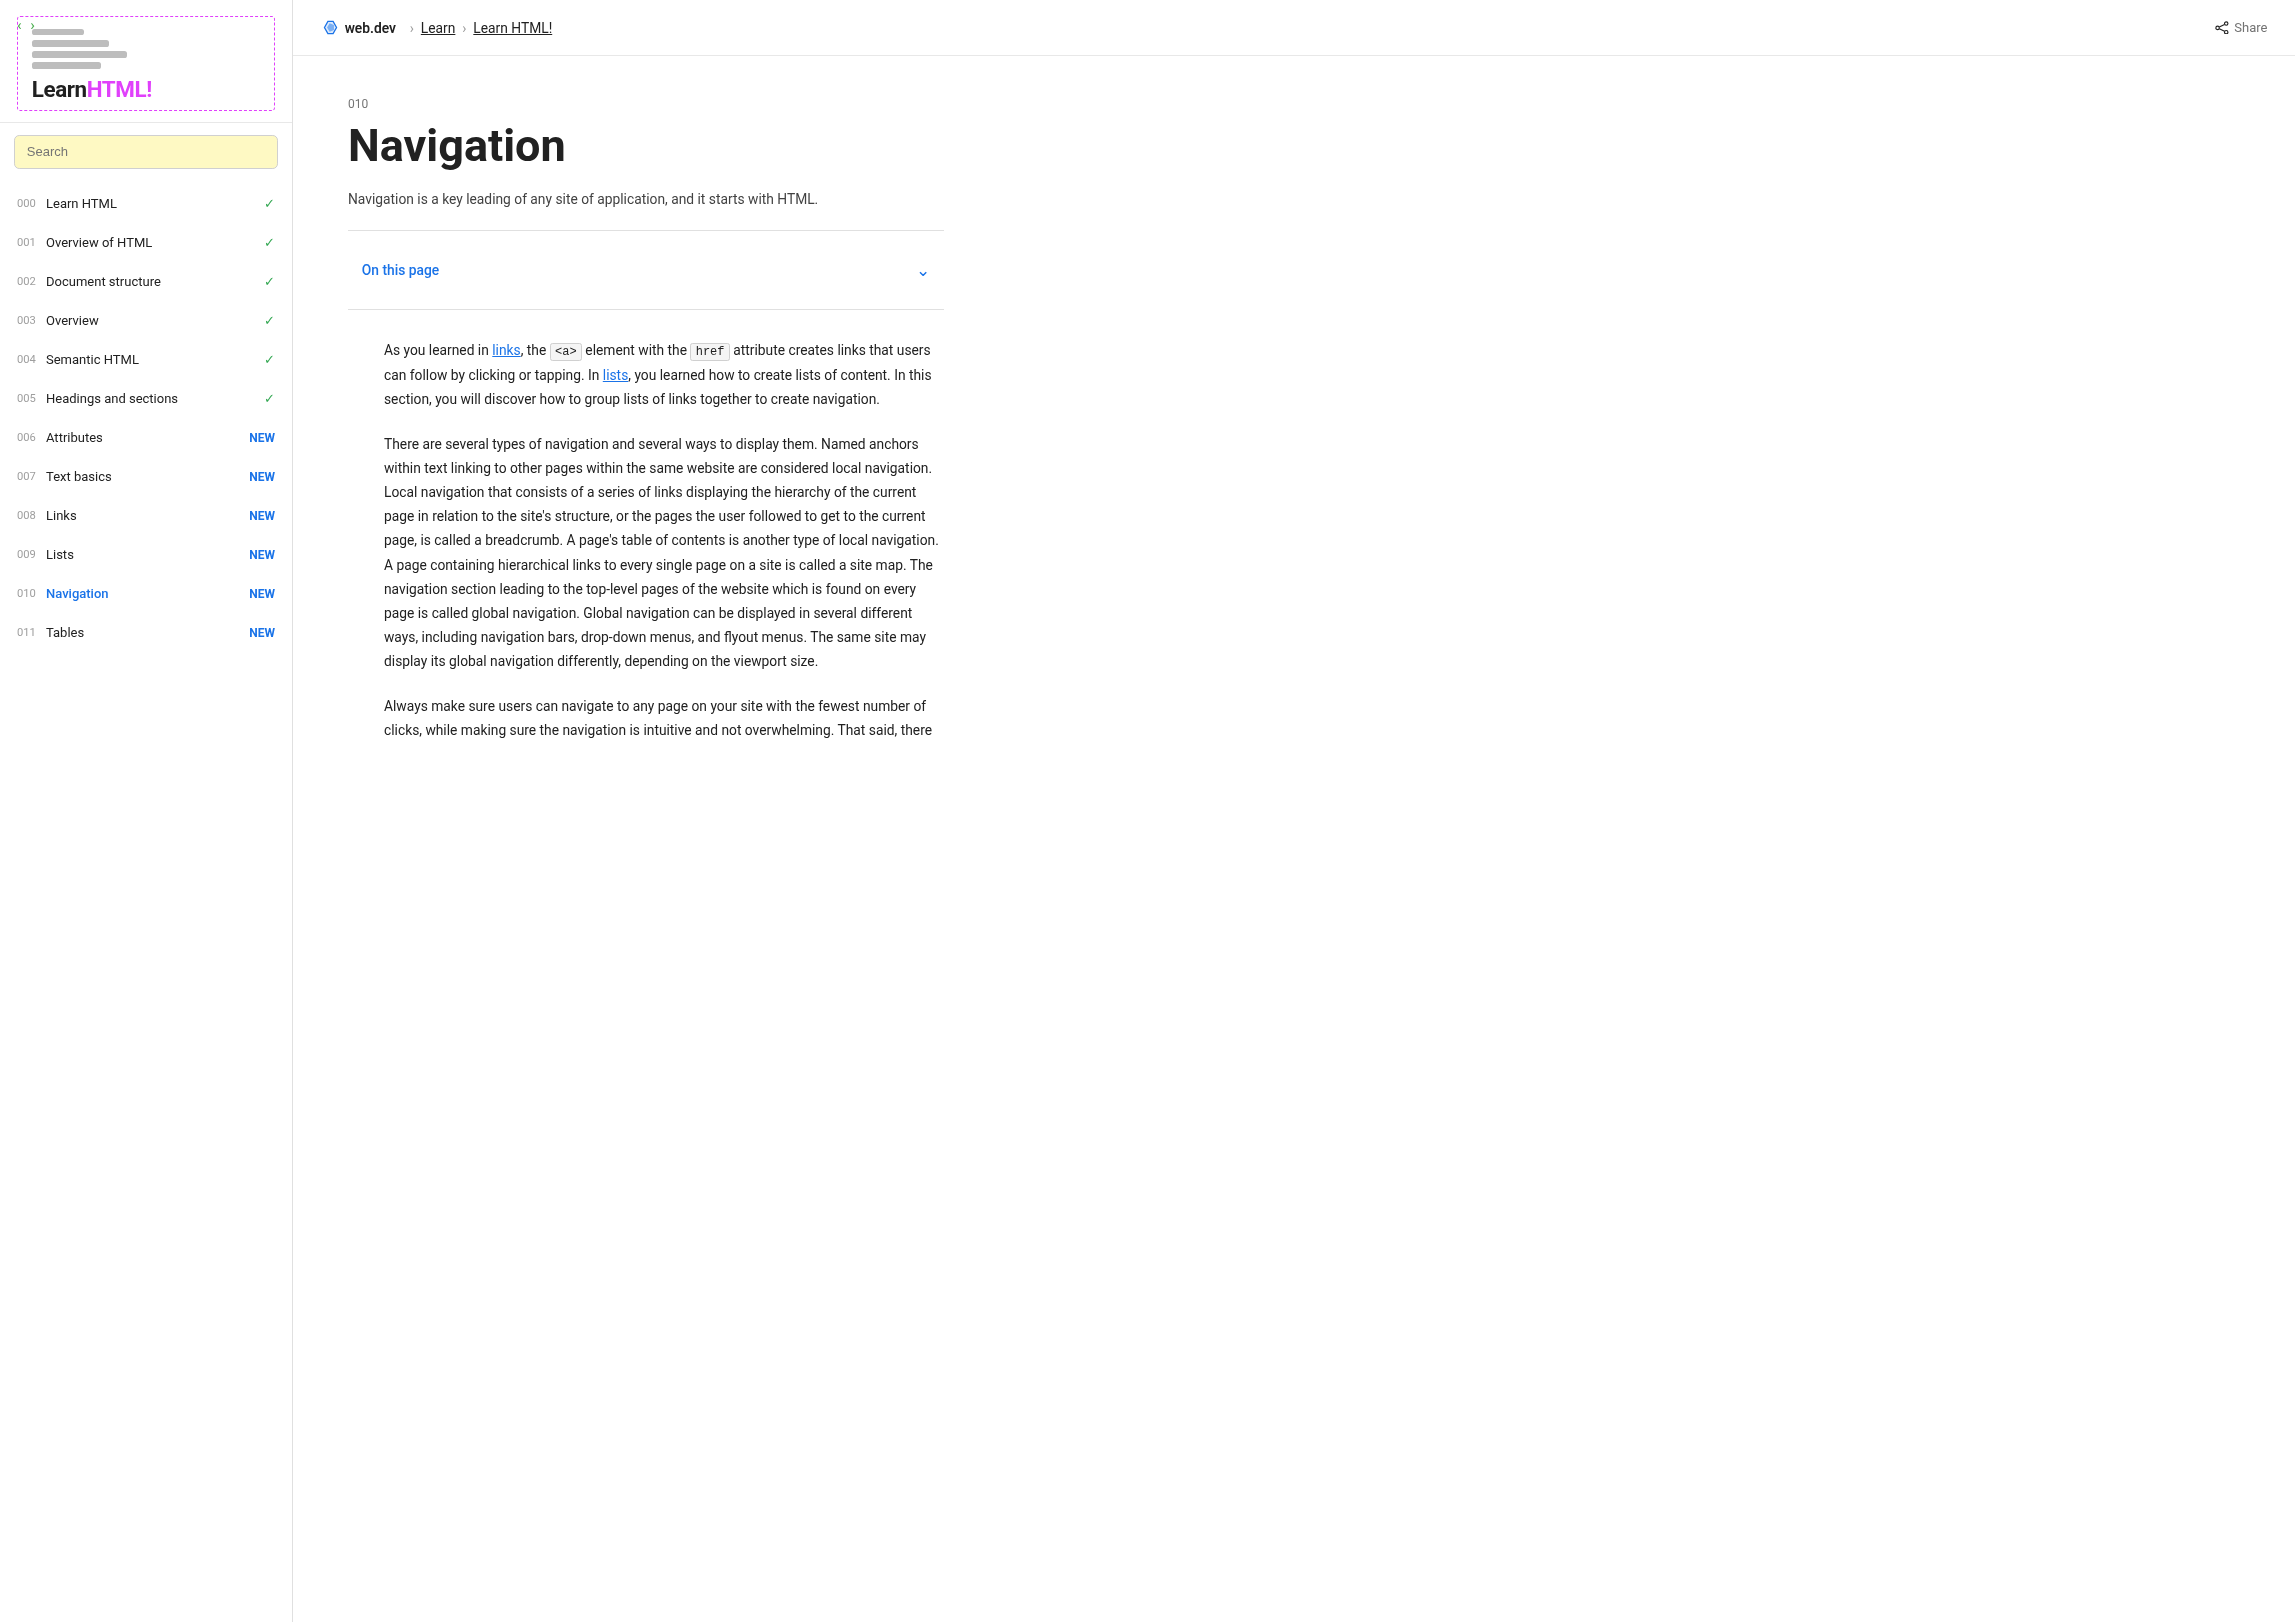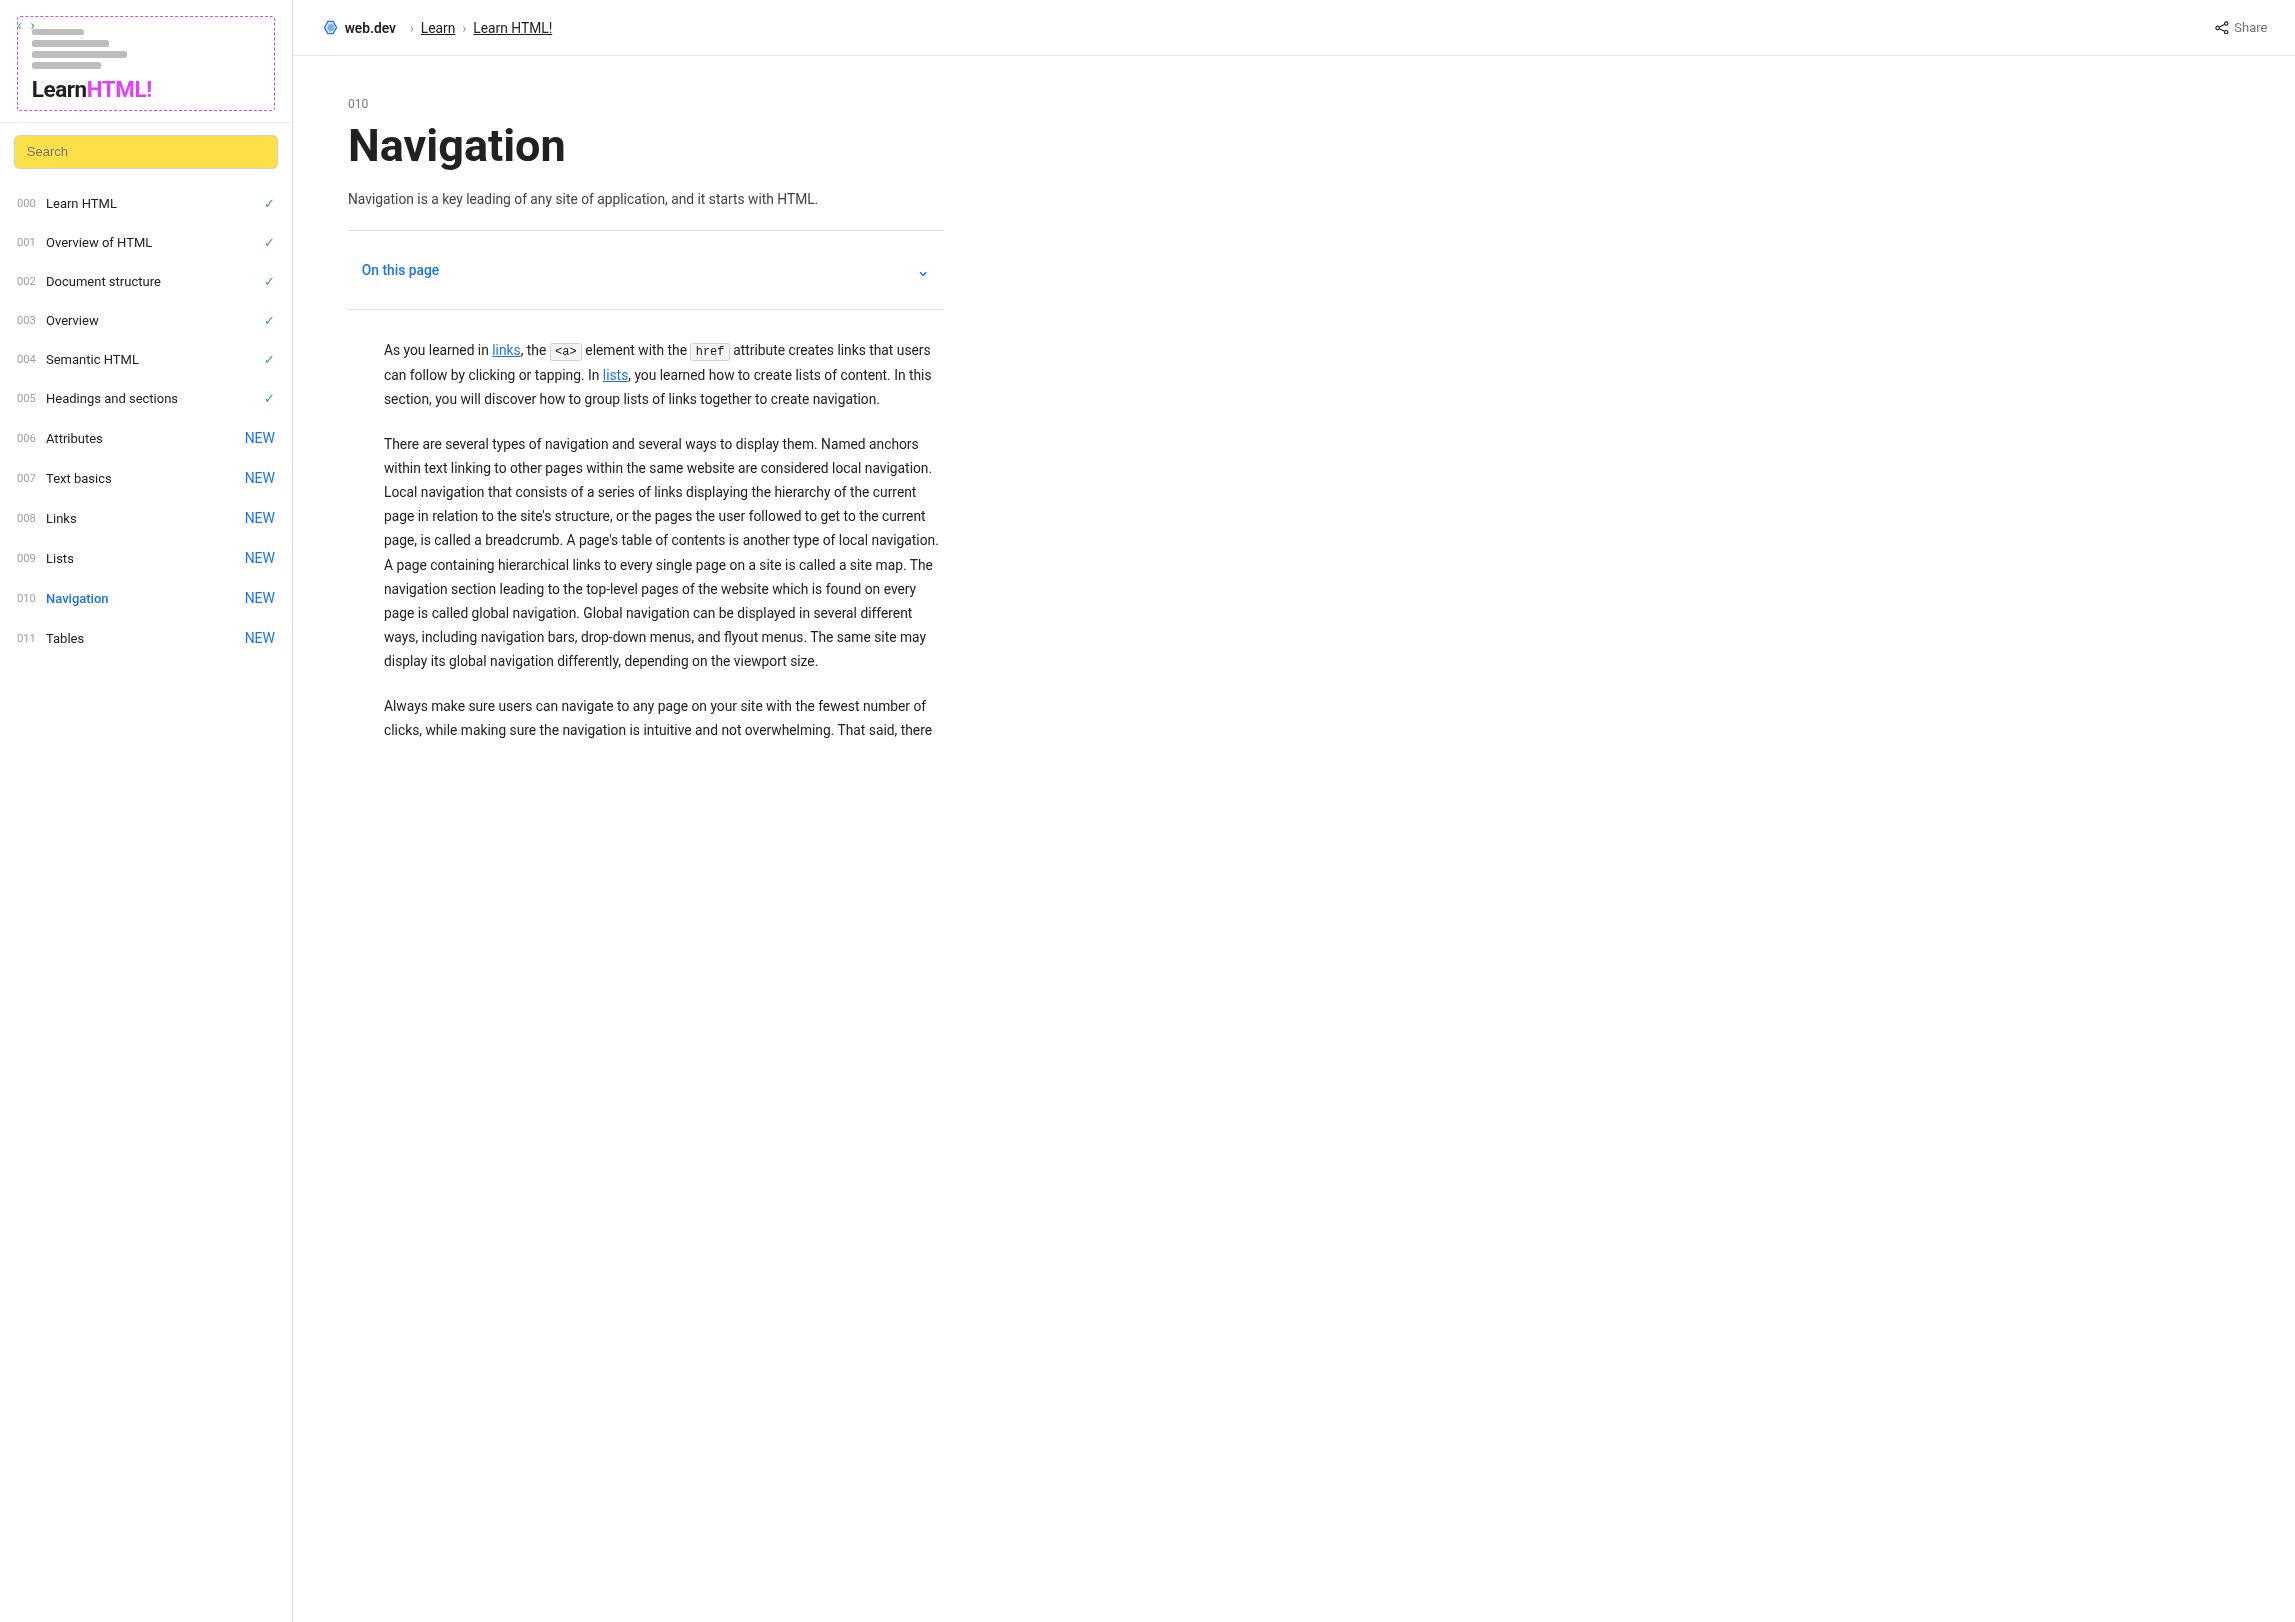--- a/index.html
+++ b/index.html
@@ -75,21 +75,21 @@
       padding: 12px 13.8px;
     }
     .search-input {
       width: 100%;
       padding: 8.6px 12px;
       border: 0.9px solid #d0d0d0;
       border-radius: 5.2px;
       font-size: 13px;
       color: #757575;
       outline: none;
-      background: #fde047;
+      background: #fef9c3;
     }
 
     .nav-list {
       flex: 1;
       overflow-y: auto;
       padding: 3.4px 0;
     }
     .nav-item {
       display: flex;
       align-items: center;
@@ -106,22 +106,22 @@
       font-weight: 400;
     }
     .nav-item .item-label {
       flex: 1;
       font-size: 13px;
       color: #212121;
       font-weight: 400;
     }
     .nav-item.active .item-label { color: #1a73e8; font-weight: 500; }
     .nav-item .item-badge {
-      font-size: 14px;
-      font-weight: 400;
+      font-size: 12px;
+      font-weight: 700;
       color: #1a73e8;
       background: none;
       margin-left: 9px;
     }
     .nav-item .check-icon {
       color: #34a853;
       font-size: 13px;
       margin-left: 5.2px;
     }
 

